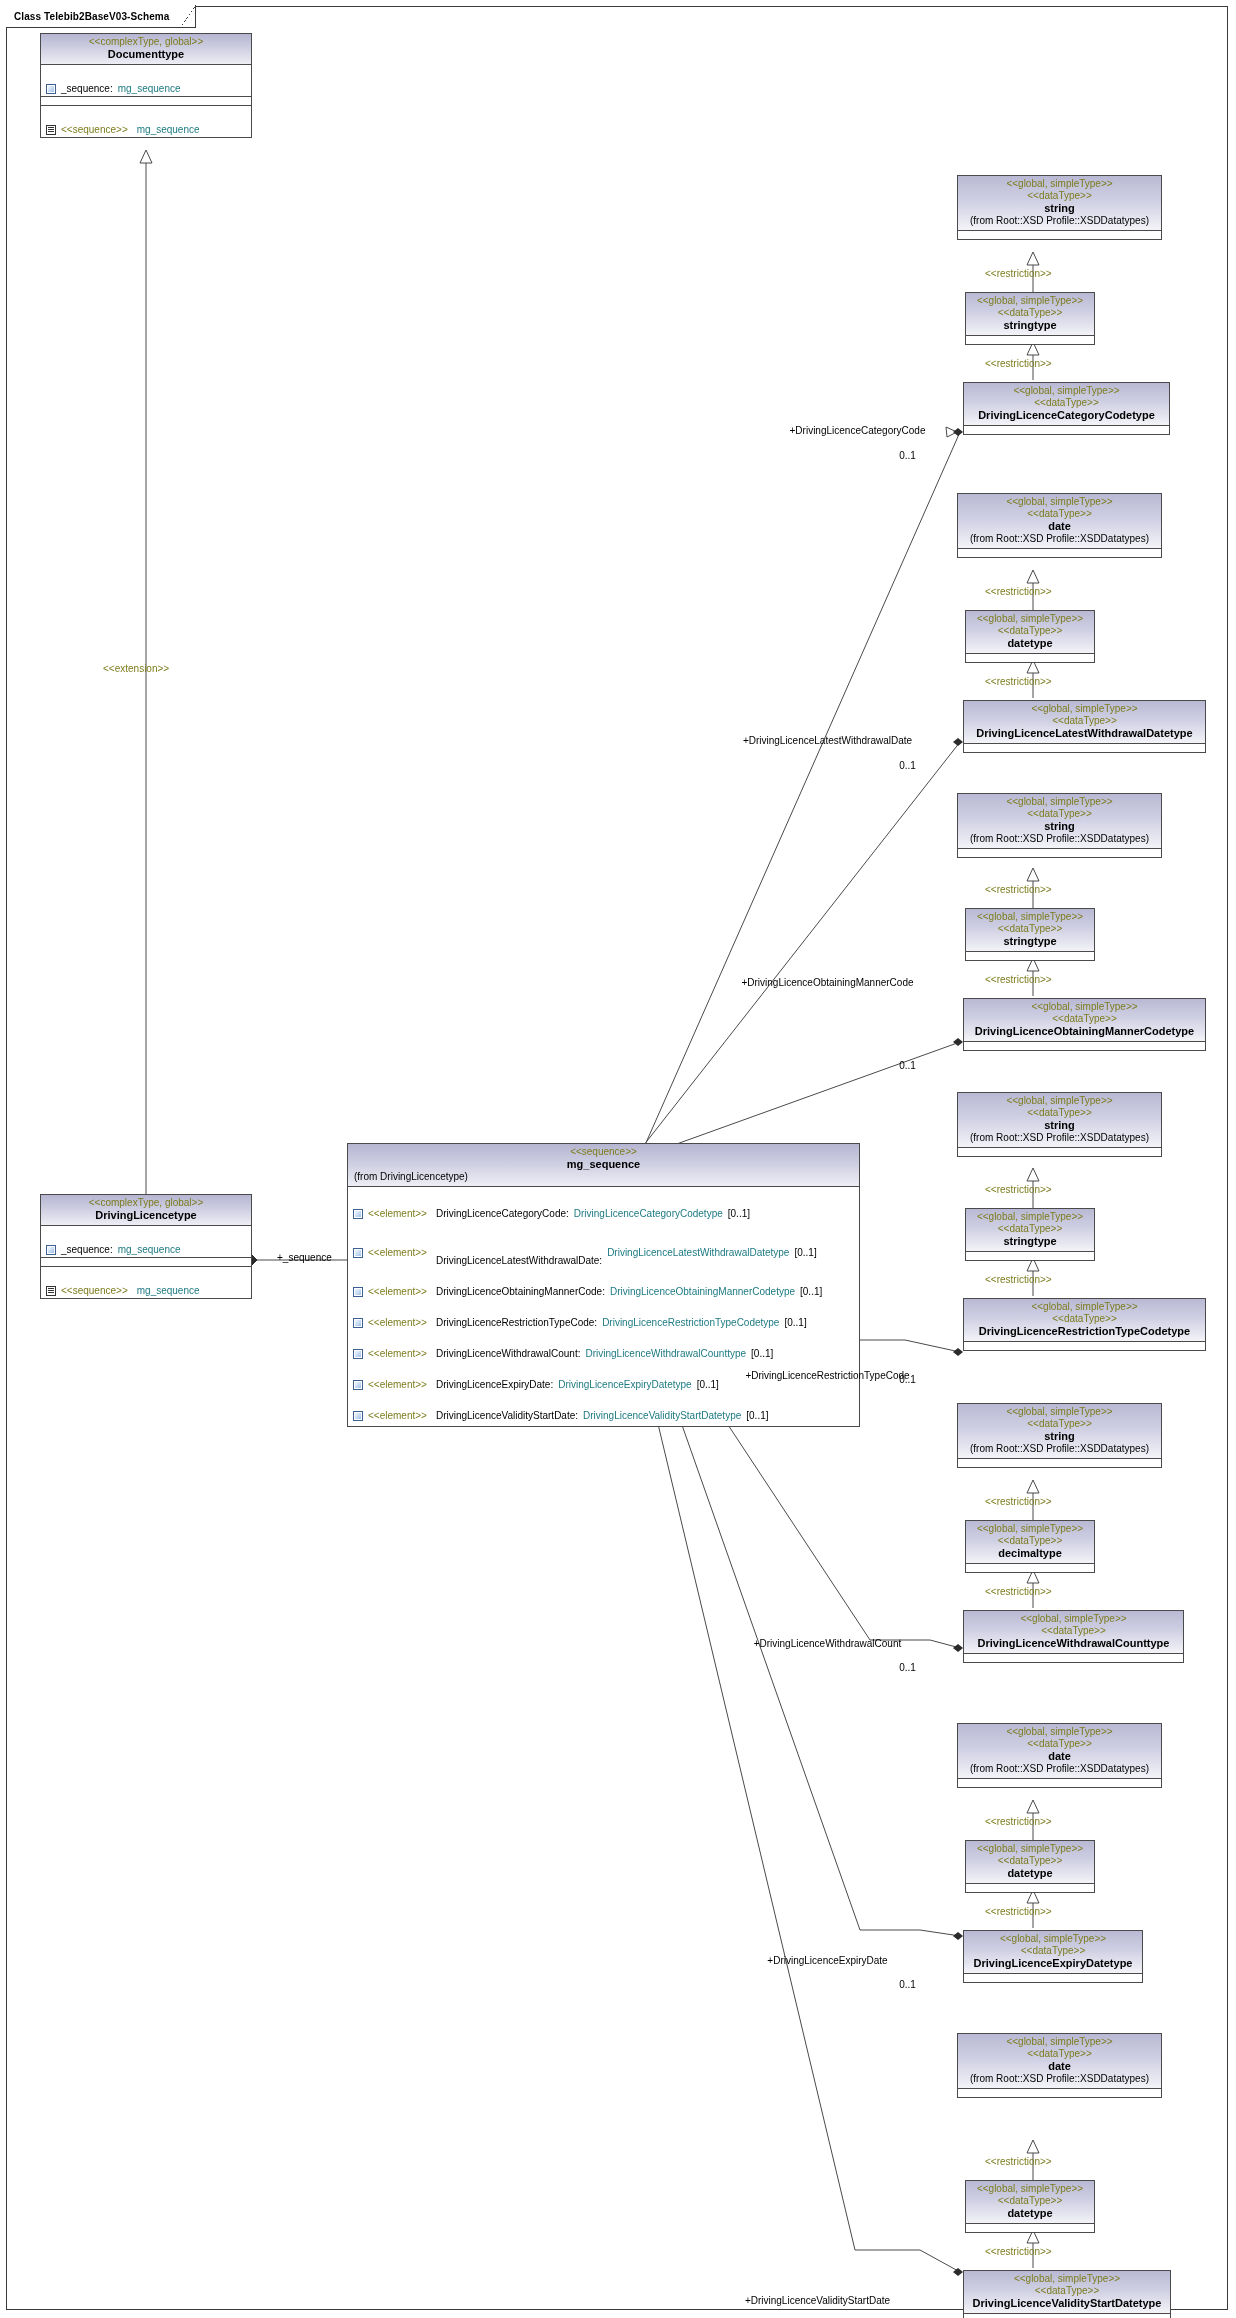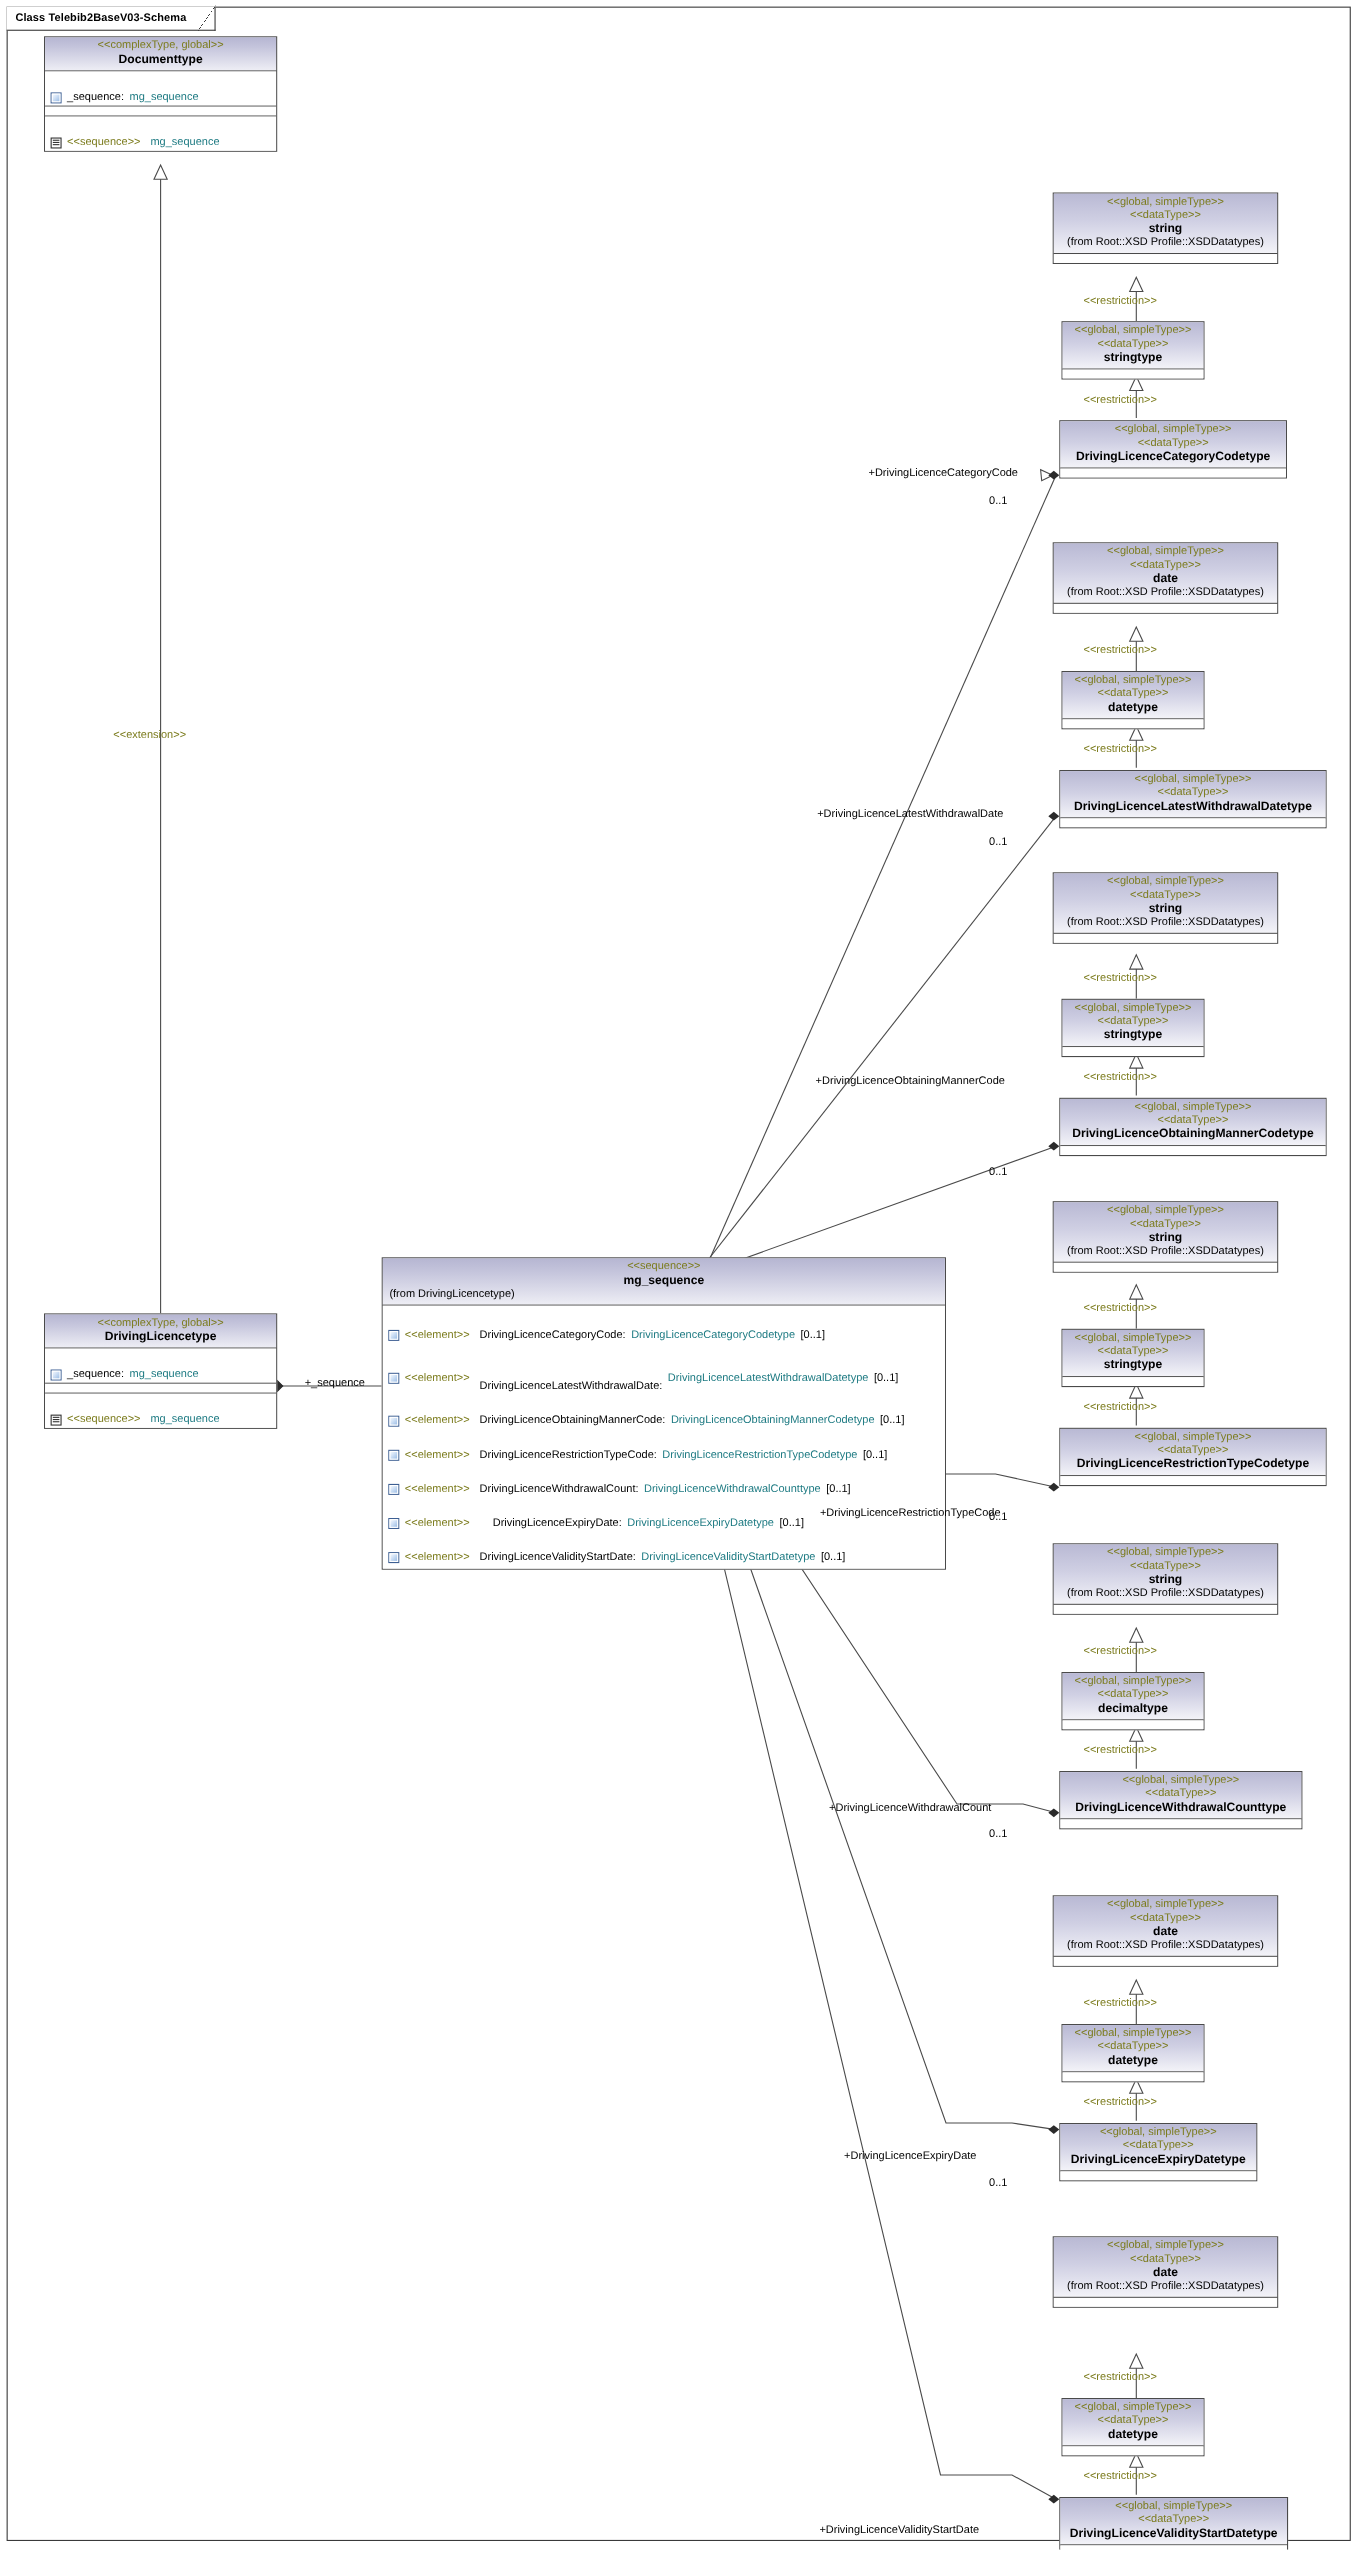--- a/index.html
+++ b/index.html
@@ -334,21 +334,21 @@
         <span class="txt olivetxt">&lt;&lt;element&gt;&gt;</span>
           <span class="txt" style="margin-left:4px;">DrivingLicenceWithdrawalCount:</span>
           <span class="txt tealtxt">DrivingLicenceWithdrawalCounttype</span>
           <span class="txt">[0..1]</span>
       </div>
       <div class="attrline">
         <span class="ico-attr">
             <i></i>
           </span>
         <span class="txt olivetxt">&lt;&lt;element&gt;&gt;</span>
-          <span class="txt" style="margin-left:16px;">DrivingLicenceExpiryDate:</span>
+          <span class="txt" style="margin-left:4px;">DrivingLicenceExpiryDate:</span>
           <span class="txt tealtxt">DrivingLicenceExpiryDatetype</span>
           <span class="txt">[0..1]</span>
       </div>
       <div class="attrline">
         <span class="ico-attr">
             <i></i>
           </span>
         <span class="txt olivetxt">&lt;&lt;element&gt;&gt;</span>
           <span class="txt" style="margin-left:4px;">DrivingLicenceValidityStartDate:</span>
           <span class="txt tealtxt">DrivingLicenceValidityStartDatetype</span>

